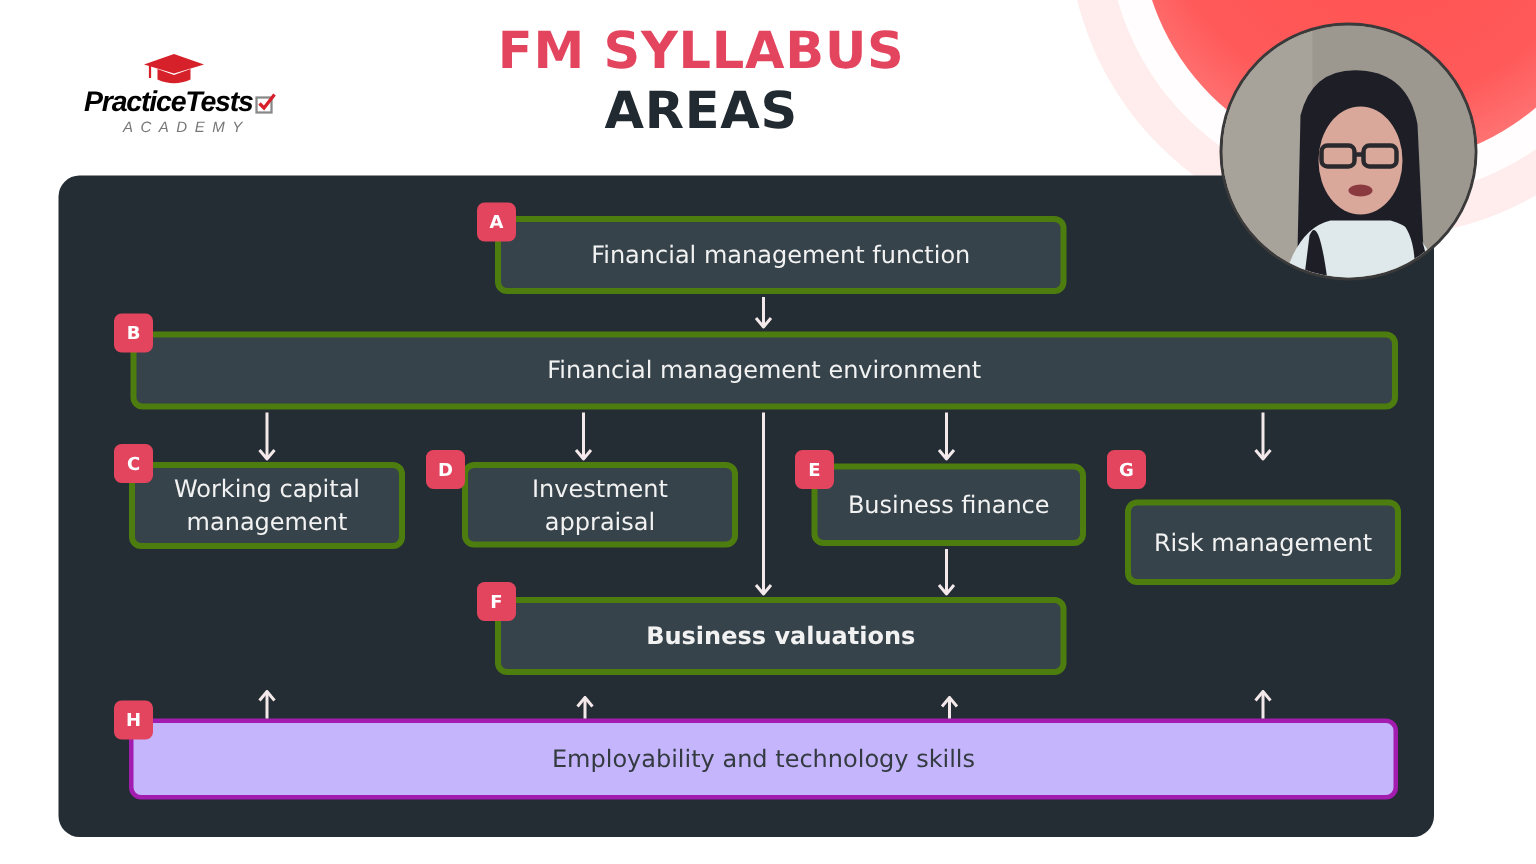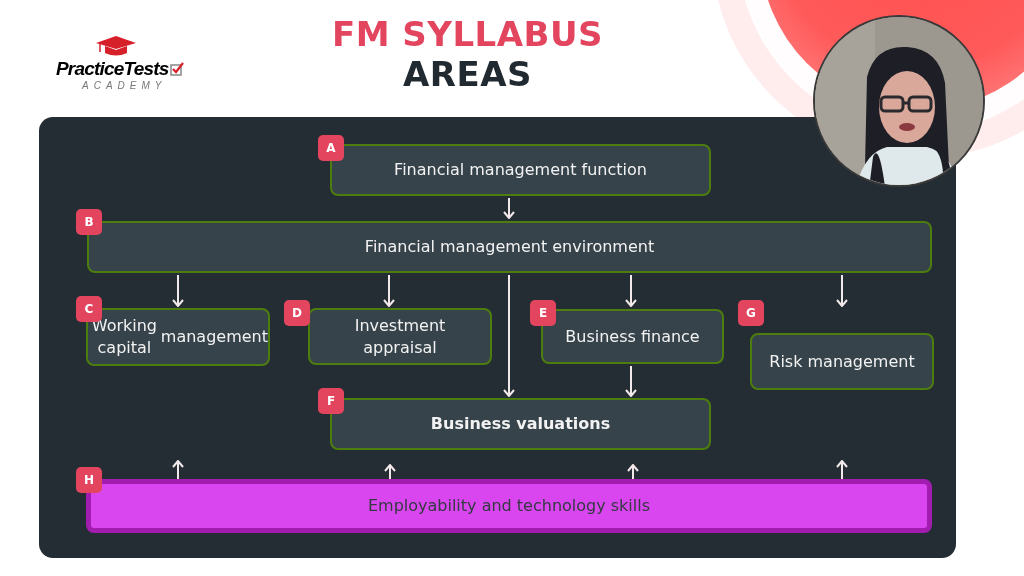--- a/index.html
+++ b/index.html
@@ -39,27 +39,27 @@
     }
 
     
     .panel {
       position: absolute; left: 39px; top: 117px; width: 917px; height: 441px;
       background: #242d33; border-radius: 14px;
     }
 
     
     .box {
-      position: absolute; background: #36434a; border: 2px solid #4d7c0f;
+      position: absolute; background: #36434a; border: 4px solid #4d7c0f;
       border-radius: 8px; color: #f2f2f2; display: flex; align-items: center; justify-content: center;
       text-align: center; font-family: "DejaVu Sans", sans-serif; font-size: 16px; line-height: 22px;
     }
     .box.bold { font-weight: bold; }
     .box.light {
-      background: #d946ef; border: 5px solid #a21caf; color: #333a40;
+      background: #c4b5fd; border: 3px solid #a21caf; color: #333a40;
     }
     .badge {
       position: absolute; width: 26px; height: 26px; border-radius: 5px; background: #e3455f;
       color: #ffffff; font-family: "DejaVu Sans", sans-serif; font-size: 12px; font-weight: bold;
       display: flex; align-items: center; justify-content: center;
     }
 
     
     .arrow { position: absolute; width: 12px; }
     .arrow .shaft { position: absolute; left: 5px; width: 2px; background: #f3e8ea; }
@@ -98,21 +98,21 @@
 <div class="box" style="left:330px; top:144px; width:381px; height:52px;">
   <span>Financial management function</span>
 </div>
 <div class="badge" style="left:318px; top:135px;">A</div>
 
 <div class="box" style="left:87px; top:221px; width:845px; height:52px;">
   <span>Financial management environment</span>
 </div>
 <div class="badge" style="left:76px; top:209px;">B</div>
 
-<div class="box" style="left:86px; top:308px; width:184px; height:58px; ">
+<div class="box" style="left:86px; top:308px; width:184px; height:58px; flex-direction:column;">
   <span>Working capital</span>
   <span>management</span>
 </div>
 <div class="badge" style="left:76px; top:296px;">C</div>
 
 <div class="box" style="left:296px; top:308px; width:184px; height:57px; flex-direction:column;margin-left:12px;">
   <span>Investment</span>
   <span>appraisal</span>
 </div>
 <div class="badge" style="left:284px; top:300px;">D</div>

